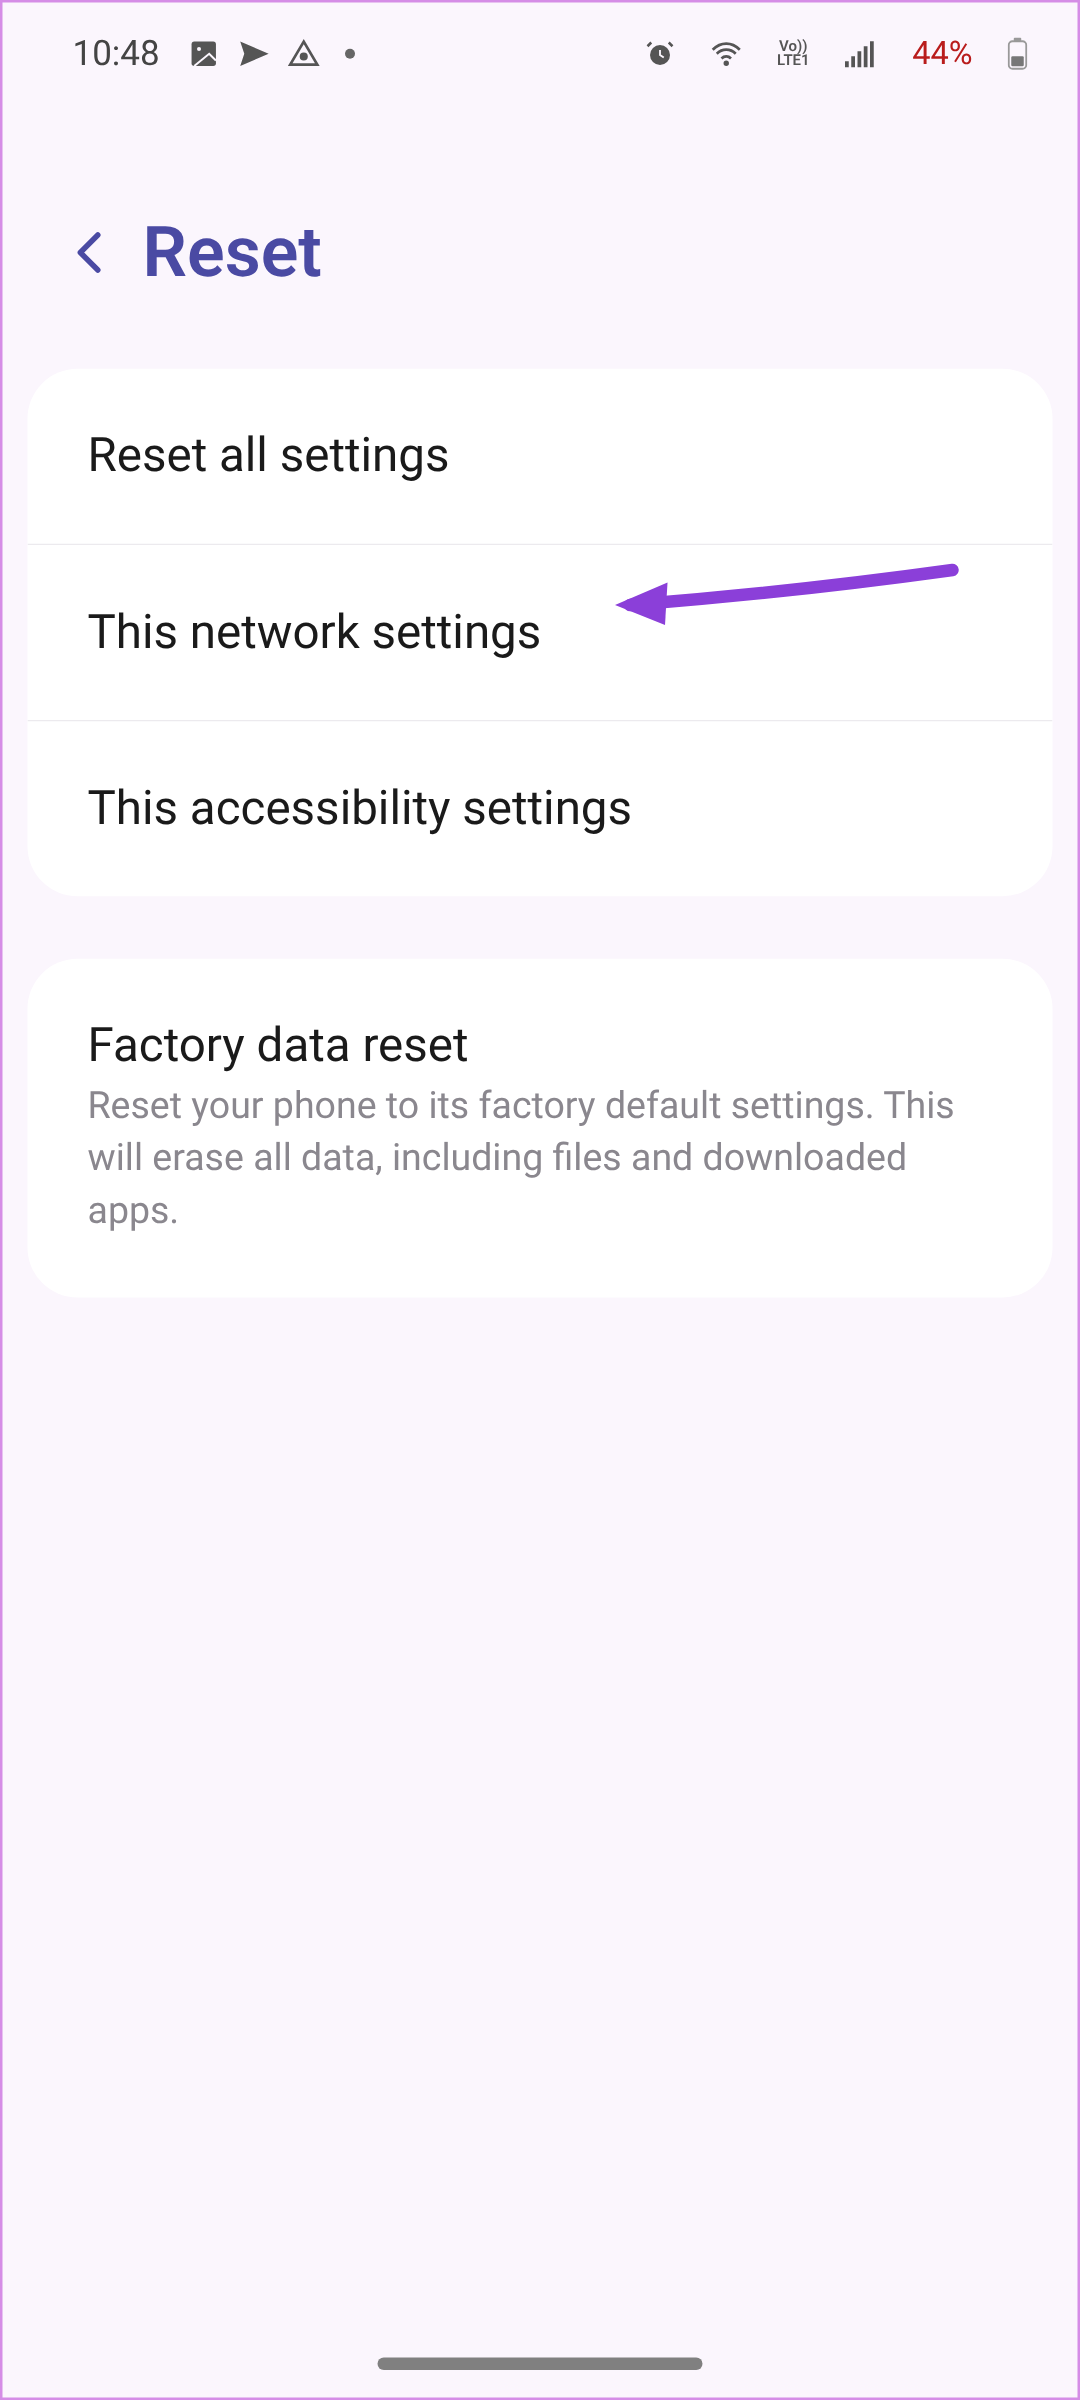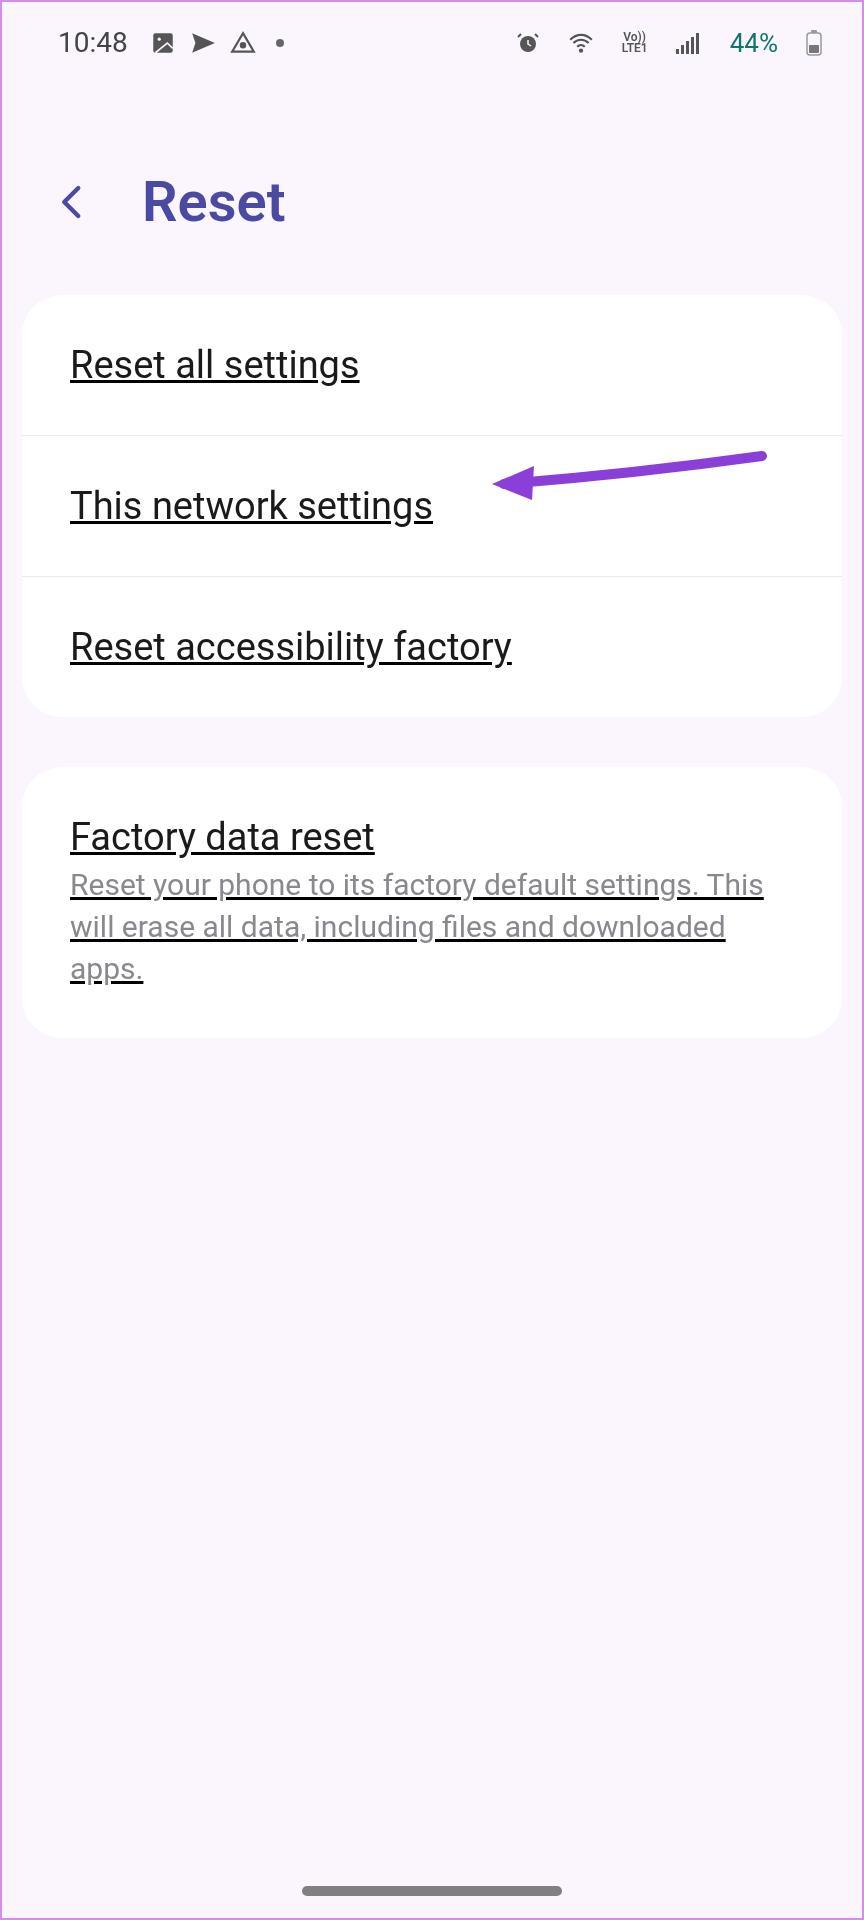--- a/index.html
+++ b/index.html
@@ -47,21 +47,21 @@
     color: #444;
     margin-right: 8px;
   }
   .status-icon {
     display: inline-flex;
     align-items: center;
     justify-content: center;
   }
   .battery-text {
     font-size: 26px;
-    color: #0f766e;
+    color: #b91c1c;
   }
   .lte-stack {
     display: flex;
     flex-direction: column;
     align-items: center;
     line-height: 0.9;
     font-size: 12px;
     font-weight: 600;
     color: #555;
   }
@@ -71,40 +71,39 @@
     border-radius: 50%;
     background: #666;
     margin-left: 6px;
   }
 
   
   .page-header {
     display: flex;
     align-items: center;
     padding: 100px 50px 60px 50px;
-    gap: 48px;
+    gap: 20px;
   }
   .back-btn {
     color: #4a4aa3;
     display: flex;
     align-items: center;
   }
   .page-title {
     font-size: 56px;
     font-weight: 600;
     color: #4a4aa3;
   }
 
   
   .card {
     background: #ffffff;
     border-radius: 40px;
     margin: 0 20px 50px 20px;
     overflow: hidden;
-    text-decoration: underline;
   }
   .list-item {
     padding: 48px 48px;
     font-size: 38px;
     color: #1a1a1a;
     border-bottom: 1px solid #eceaee;
     position: relative;
   }
   .list-item:last-child {
     border-bottom: none;
@@ -220,21 +219,21 @@
       <defs>
         <marker id="arrowhead" markerWidth="10" markerHeight="10" refX="2" refY="3" orient="auto">
           <polygon points="0 0, 8 3, 0 6" fill="#8b3fd9"></polygon>
         </marker>
       </defs>
       <path d="M270 10 Q 140 28 12 38" stroke="#8b3fd9" stroke-width="10" fill="none" stroke-linecap="round"></path>
       <polygon points="0 38, 42 20, 40 54" fill="#8b3fd9"></polygon>
     </svg>
   </div>
   <div class="list-item">
-    <span>Reset accessibility factory</span>
+    <span>This accessibility settings</span>
   </div>
 </div>
 
 <div class="card">
   <div class="list-item">
     <span>Factory data reset</span>
     <div class="subtitle">Reset your phone to its factory default settings. This will erase all data, including files and downloaded apps.</div>
   </div>
 </div>
 

